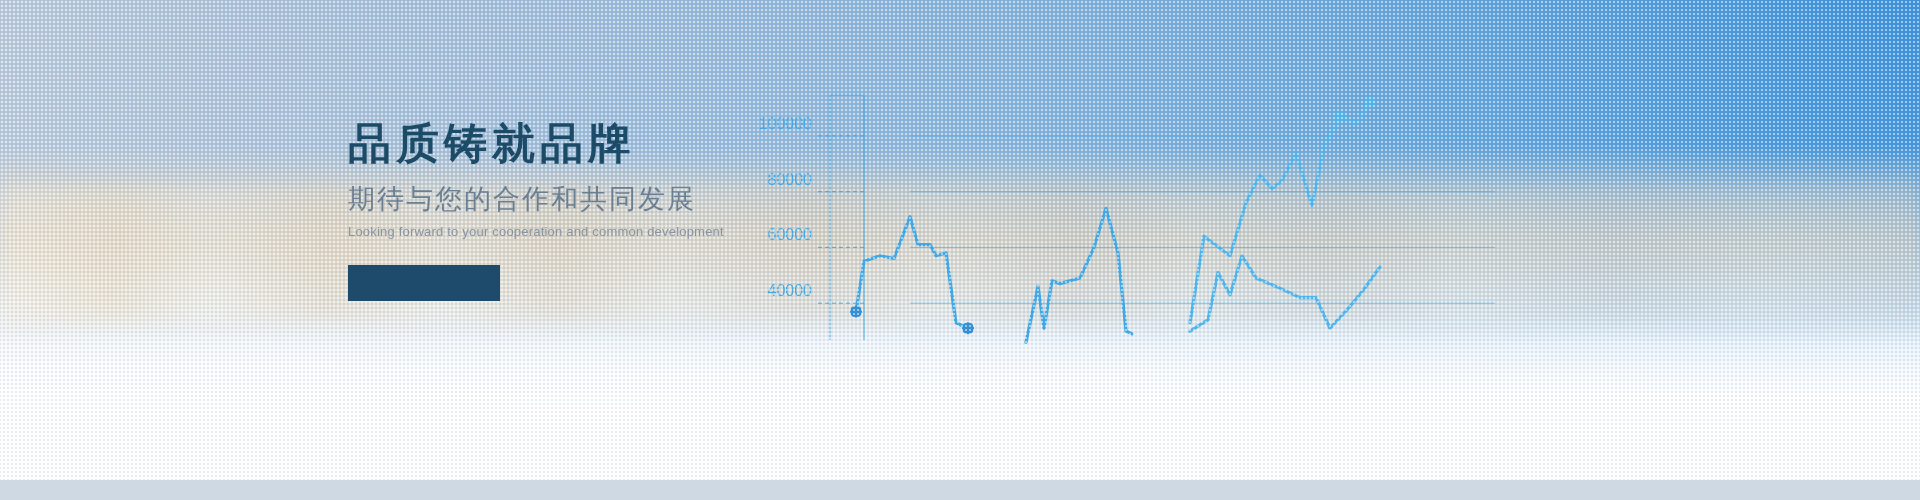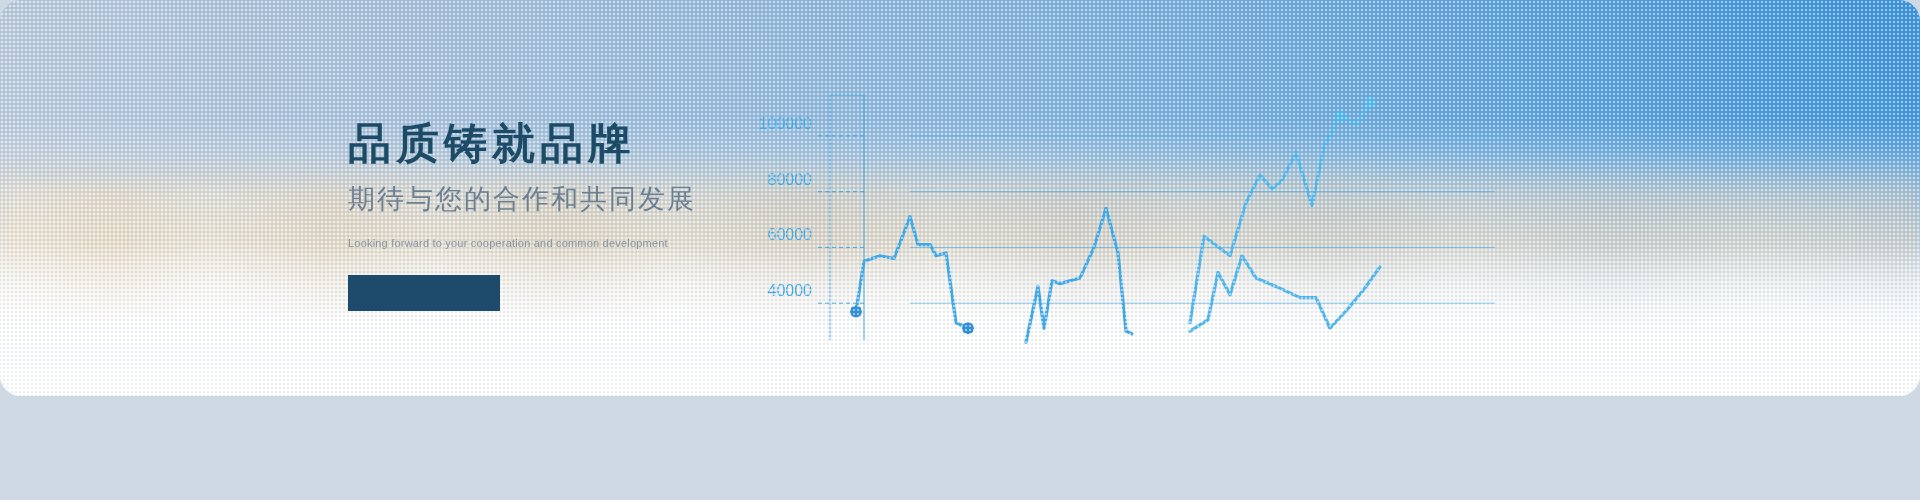--- a/index.html
+++ b/index.html
@@ -5,41 +5,40 @@
   * { margin:0; padding:0; box-sizing:border-box; }
   html,body { width:1920px; height:500px; overflow:hidden; }
   body {
     font-family:"Liberation Sans","DejaVu Sans",sans-serif;
     background:#cfd9e4;
   }
 
   #banner {
     position:relative;
     width:1920px;
-    height:396px;
+    height:480px;
     overflow:hidden;
     background:
       linear-gradient(to bottom,
         rgba(255,255,255,0.00) 0%,
         rgba(255,255,255,0.05) 30%,
         rgba(250,243,232,0.55) 55%,
         rgba(255,255,255,0.85) 72%,
         rgba(255,255,255,0.97) 86%,
         #ffffff 100%),
       linear-gradient(115deg,
         #b9c9da 0%,
         #a9c0d8 14%,
         #9fbcd9 26%,
         #8fb6d9 38%,
         #7fb0da 50%,
         #6aa7da 62%,
         #559edb 74%,
         #3f94db 86%,
         #2f8cdb 100%);
-    border-radius: 21px;
   }
 
   
   .haze {
     position:absolute; left:0; right:0;
     pointer-events:none;
   }
   .haze-warm {
     top:150px; height:190px;
     background:linear-gradient(to bottom,
@@ -109,22 +108,22 @@
   }
   .subtitle {
     margin-top:12px;
     font-size:27px;
     letter-spacing:2px;
     color:#6b7f92;
     font-weight:400;
     white-space:nowrap;
   }
   .subtitle-en {
-    margin-top:20px;
-    font-size:11px;
+    margin-top:7px;
+    font-size:13px;
     letter-spacing:0.2px;
     color:#8793a1;
     font-weight:400;
     white-space:nowrap;
   }
   .cta {
     margin-top:26px;
     width:152px;
     height:36px;
     background:#1e4a6b;

